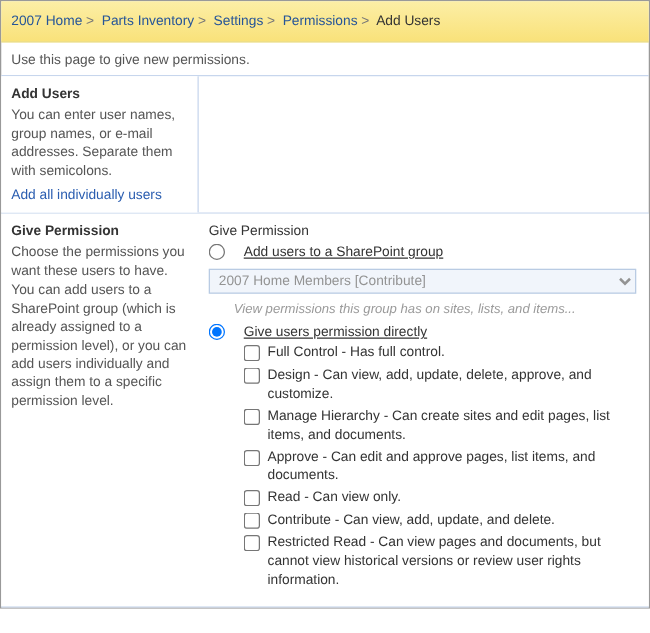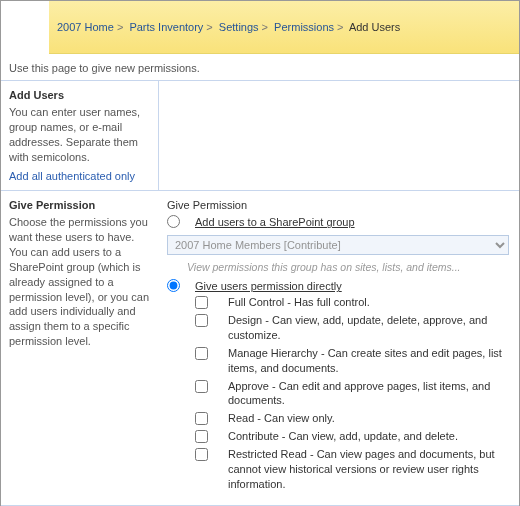--- a/index.html
+++ b/index.html
@@ -1,18 +1,18 @@
 <!DOCTYPE html>
 <html><head>
 <meta charset="utf-8">
 <style>
   * { box-sizing: border-box; margin: 0; padding: 0; }
   body { font-family: Tahoma, Verdana, sans-serif; font-size: 11px; color: #333; background: #fff; width: 520px; }
   .outer { border: 1px solid #999; width: 520px; }
-  .breadcrumb { background: linear-gradient(#fceea6, #f9e27a); padding: 20px 8px; font-size: 11px; border-bottom: 1px solid #e8d56a; margin-left: 48px; }
+  .breadcrumb { background: linear-gradient(#fceea6, #f9e27a); padding: 10px 8px; font-size: 11px; border-bottom: 1px solid #e8d56a; }
   .breadcrumb a { color: #265598; text-decoration: none; }
   .breadcrumb .sep { color: #777; margin: 0 3px; }
   .titlebar { background: linear-gradient(#fde88a, #f9d96a); padding: 6px 8px 10px 8px; border-bottom: 1px solid #e0cd5f; }
   .titlebar h1 { font-size: 19px; font-weight: normal; color: #2a4d87; }
   .instr { padding: 8px 8px 6px 8px; color: #555; border-bottom: 1px solid #c7d6ed; }
   .section { display: flex; border-bottom: 1px solid #c7d6ed; }
   .section .left { width: 158px; padding: 8px; background: #fff; border-right: 1px solid #c7d6ed; }
   .section .left.gp { border-right: none; }
   .section .right { flex: 1; padding: 8px 10px 10px 8px; background: #eaf1fb; }
   .section.addusers .right { background: #eaf1fb; }
@@ -21,21 +21,21 @@
   .link { color: #2a5db0; text-decoration: none; cursor: pointer; }
   .field-label { color: #333; margin-bottom: 3px; }
   .textarea { width: 100%; height: 56px; border: 1px solid #a4b8d8; background: #fff; resize: none; font-family: inherit; font-size: 11px; padding: 3px; }
   .icon-row { text-align: right; margin-top: 4px; }
   .ico { display: inline-block; width: 16px; height: 16px; margin-left: 4px; vertical-align: middle; cursor: pointer; }
   .select { width: 100%; border: 1px solid #9cb6d8; background: #ecf2fa; color: #666; font-size: 11px; padding: 2px 3px; margin-top: 4px; }
   .radio-row { margin: 2px 0 3px 0; display: flex; align-items: flex-end; gap: 15px; text-decoration: underline; }
   .radio-row input { margin: 0; }
   .view-perm { color: #9a9a9a; font-style: italic; margin: 6px 0 6px 20px; font-size: 10.5px; }
   .perm-list { margin-left: 28px; margin-top: 2px; }
-  .perm-item { display: flex; align-items: flex-start; gap: 20px; margin: 3px 0; line-height: 1.35; }
+  .perm-item { display: flex; align-items: flex-start; gap: 6px; margin: 3px 0; line-height: 1.35; }
   .perm-item input { margin-top: 1px; }
   .perm-item .pl { flex: 1; }
   .subhead { color: #333; margin-bottom: 4px; }
   .indent { }
 </style>
 </head>
 <body>
 
 <div class="outer">
   <div class="breadcrumb">
@@ -44,21 +44,21 @@
     <a>Settings</a><span class="sep">&gt;</span>
     <a>Permissions</a><span class="sep">&gt;</span>
     <span>Add Users</span>
   </div>
   <div class="instr">Use this page to give new permissions.</div>
 
   <div class="section addusers">
     <div class="left">
       <div class="heading">Add Users</div>
       <div class="desc">You can enter user names, group names, or e-mail addresses. Separate them with semicolons.</div>
-      <a class="link">Add all authenticated only</a>
+      <a class="link">Add all individually users</a>
     </div>
   </div>
 
   <div class="section">
     <div class="left gp">
       <div class="heading">Give Permission</div>
       <div class="desc">Choose the permissions you want these users to have. You can add users to a SharePoint group (which is already assigned to a permission level), or you can add users individually and assign them to a specific permission level.</div>
     </div>
     <div class="right" style="background:#fff;">
       <div class="subhead">Give Permission</div>

